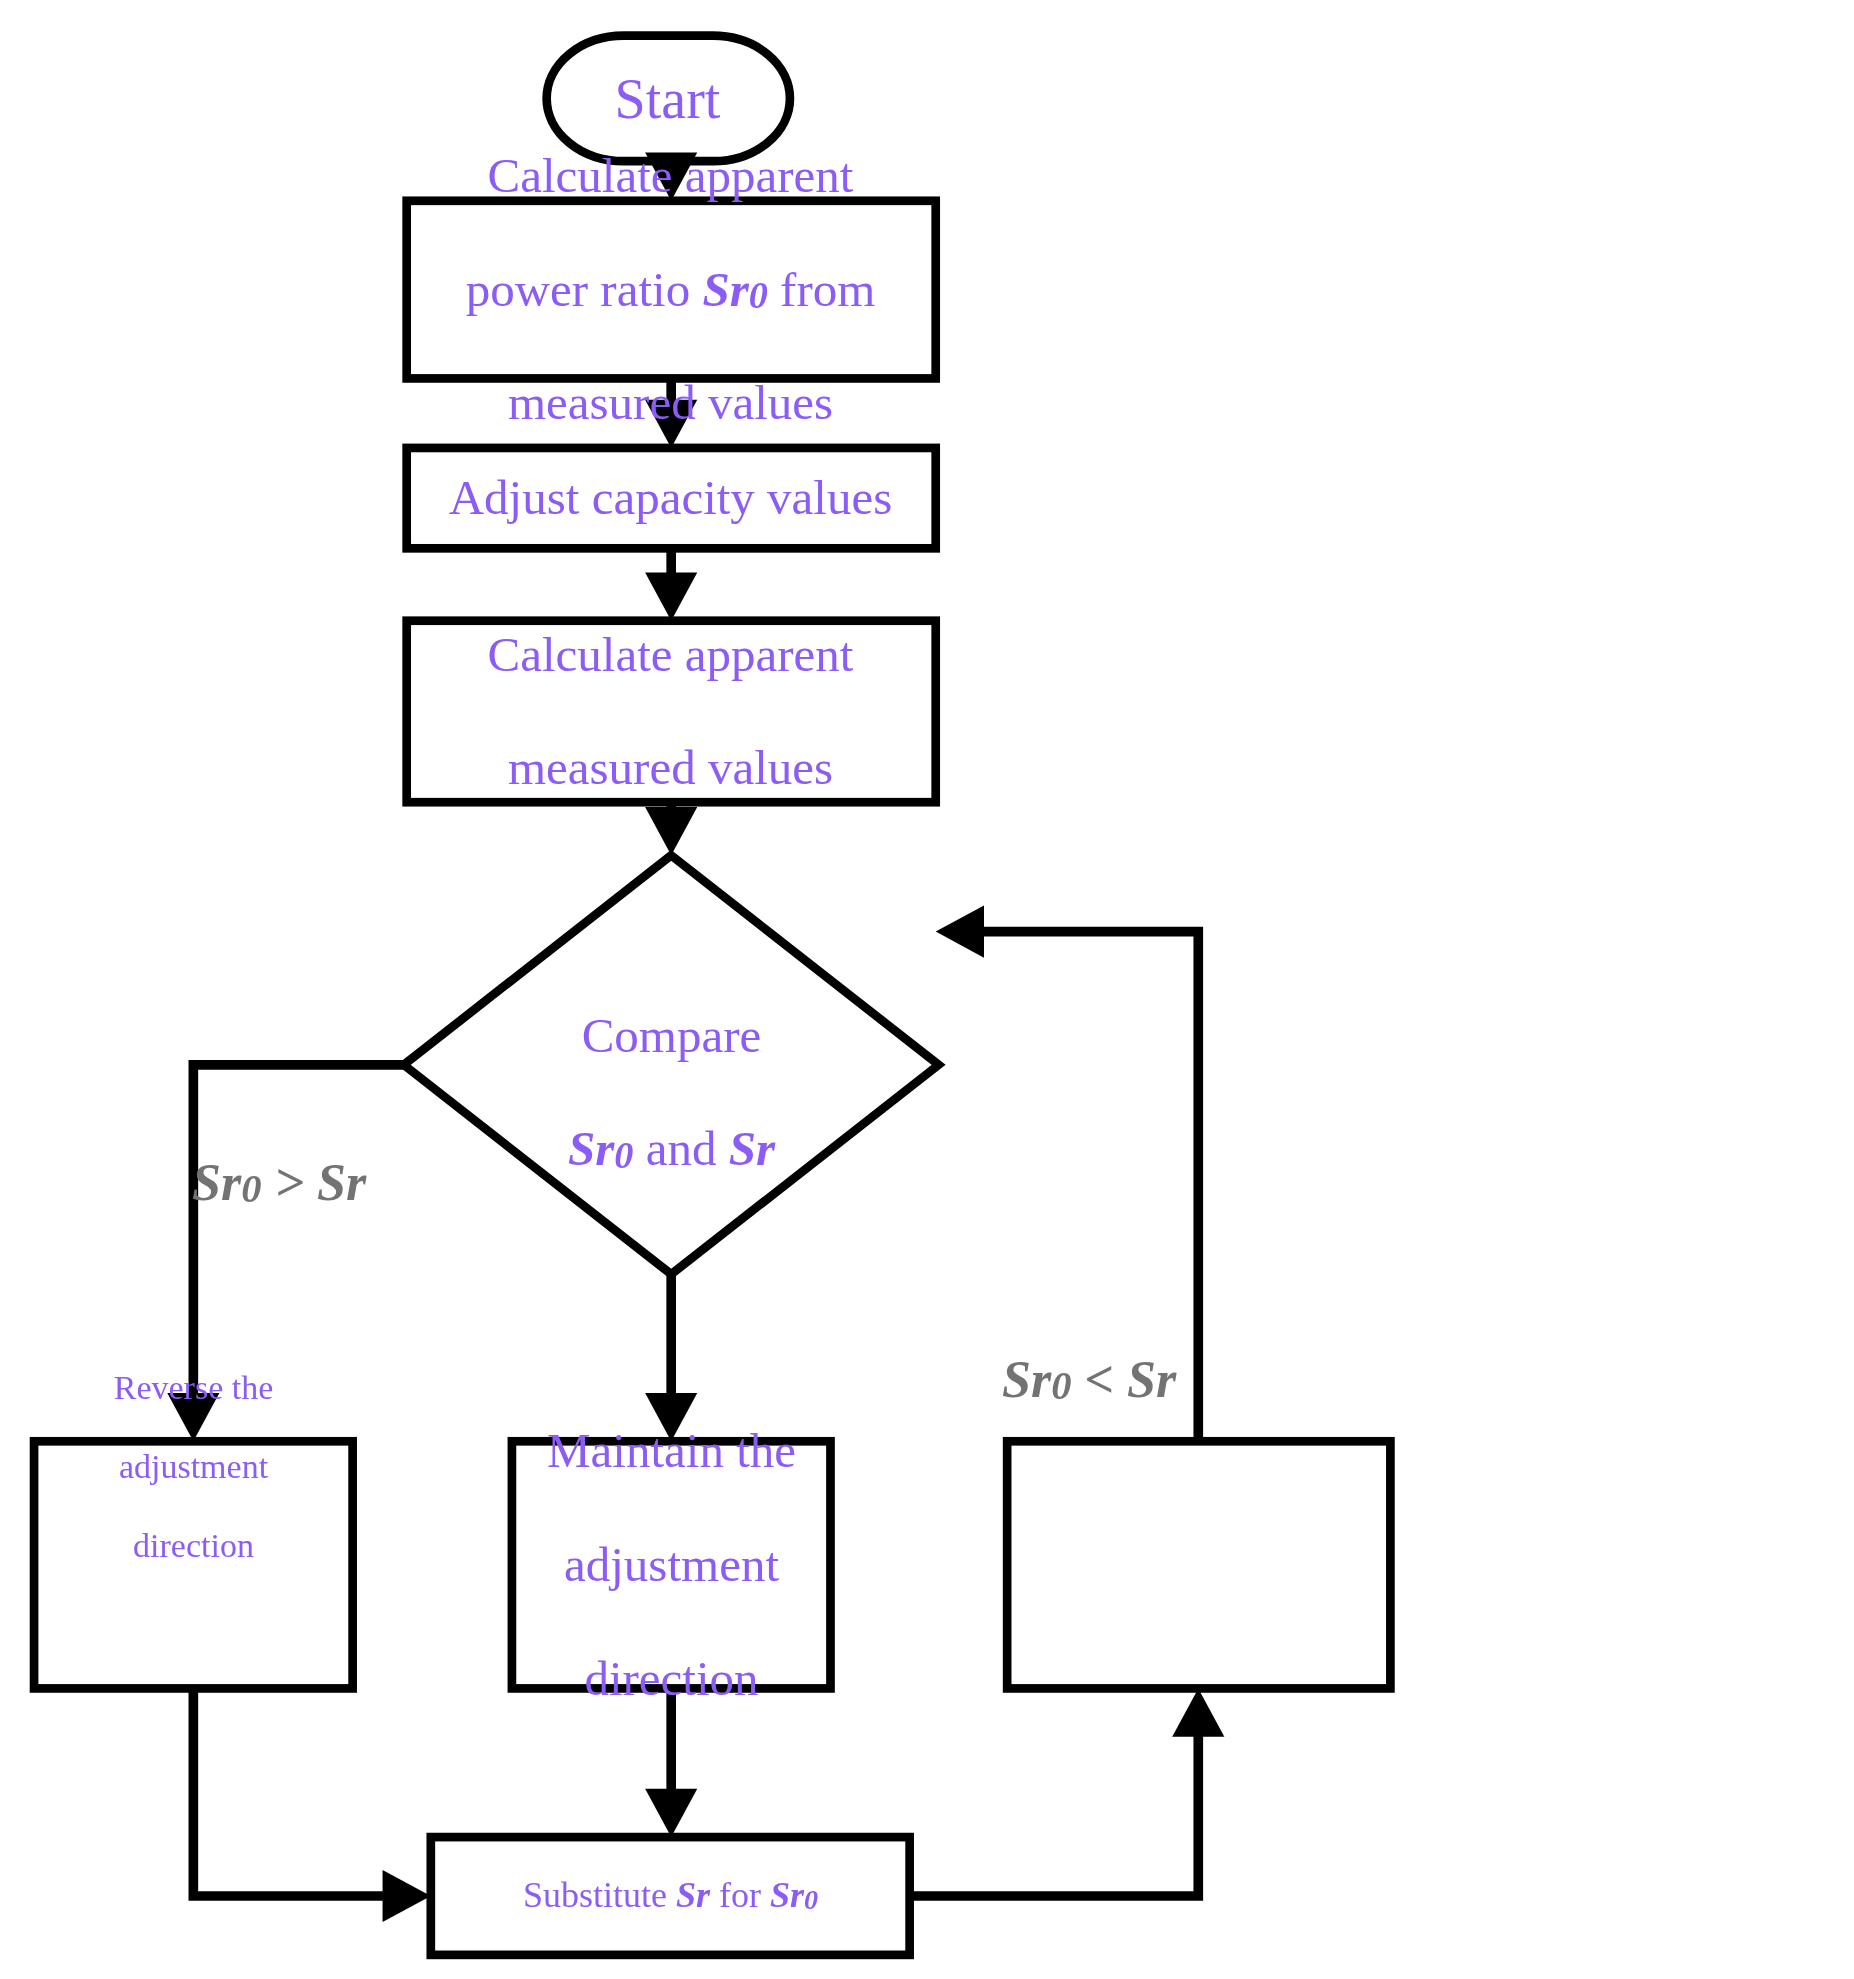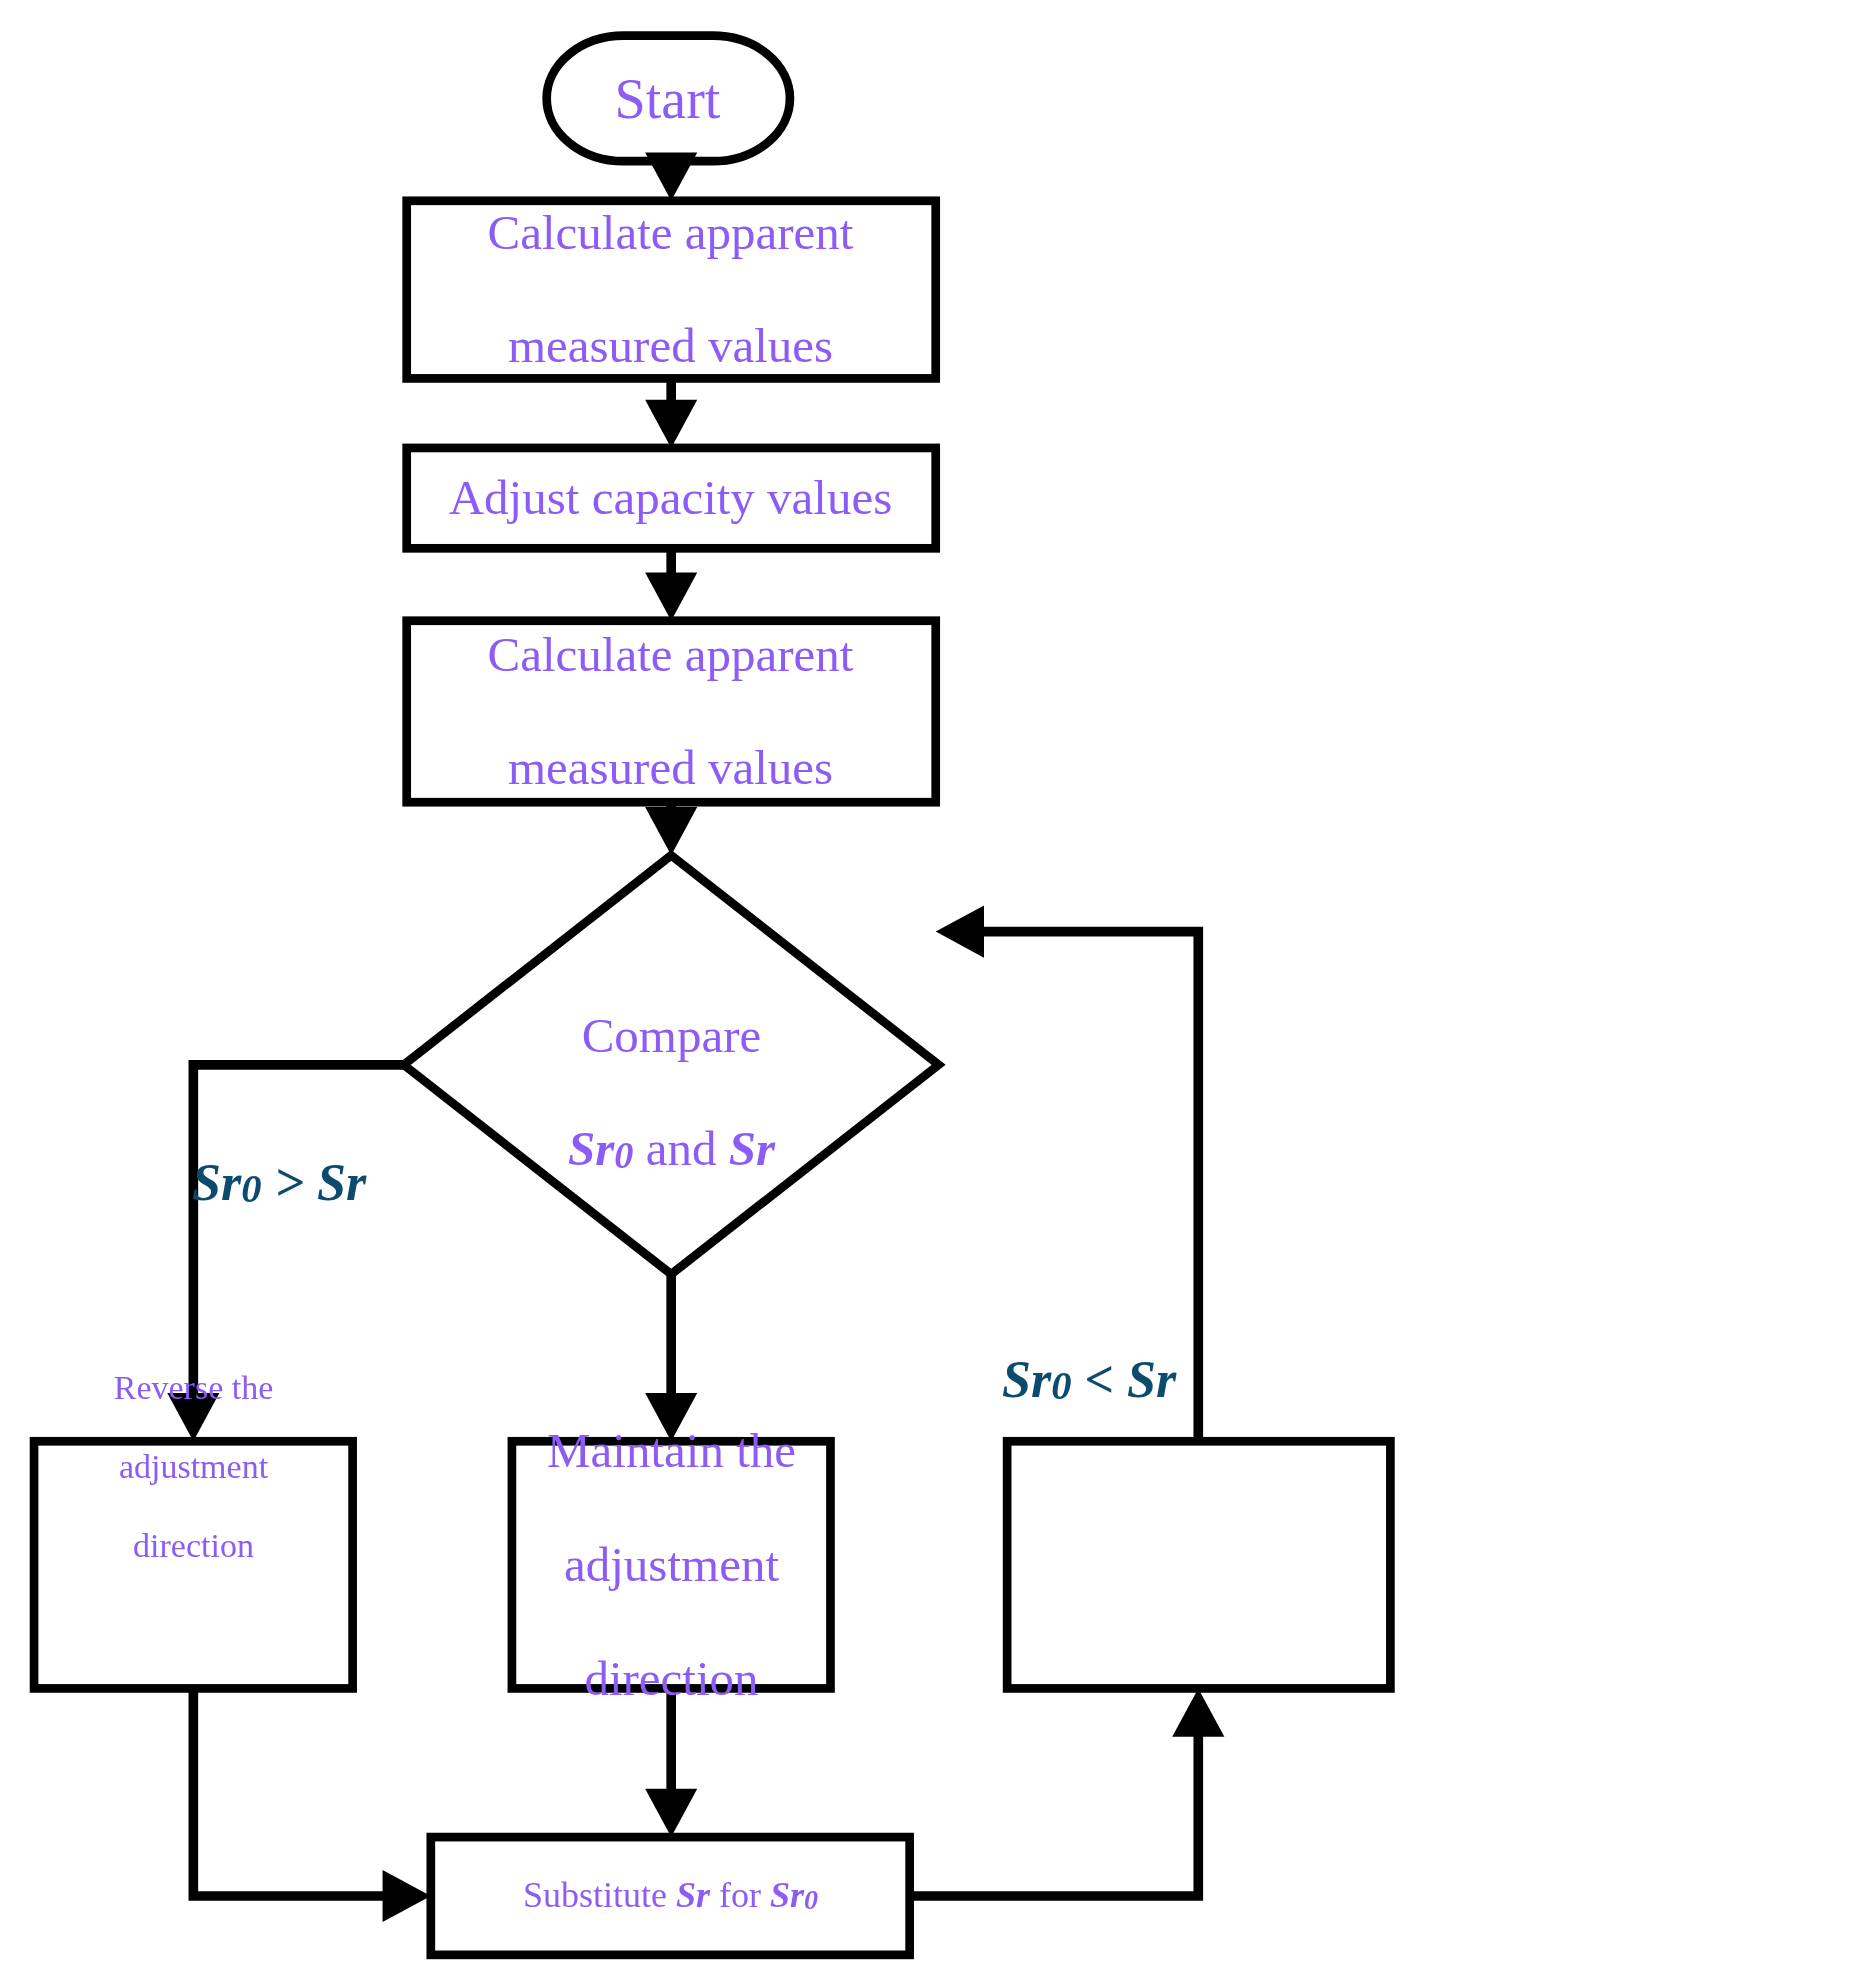--- a/index.html
+++ b/index.html
@@ -53,21 +53,21 @@
     justify-content: center;
     text-align: center;
     color: #8b5cf6;
     font-family: "Liberation Serif", "DejaVu Serif", serif;
     line-height: 1.16;
     white-space: pre-line;
     pointer-events: none;
   }
   .edge-label {
     position: absolute;
-    color: #0c4a6e;
+    color: #737373;
     font-family: "Liberation Serif", "DejaVu Serif", serif;
     font-weight: bold;
     font-style: italic;
     white-space: nowrap;
   }
   .sym {
     font-weight: bold;
     font-style: italic;
   }
   .sub {
@@ -156,20 +156,21 @@
 
   </svg>
 
   <div class="node-text" style="left:546px; top:36px; width:243px; height:126px; font-size:56px;">
     <span>Start</span>
   </div>
 
   <div class="node-text" style="left:406px; top:201px; width:529px; height:178px; font-size:49px;">
     <div>
       <div>Calculate apparent</div>
+      <div><span>power ratio </span><span class="sym">Sr</span><span class="sub">0</span><span> from</span></div>
       <div>measured values</div>
     </div>
   </div>
 
   <div class="node-text" style="left:406px; top:448px; width:529px; height:100px; font-size:49px;">
     <span>Adjust capacity values</span>
   </div>
 
   <div class="node-text" style="left:406px; top:621px; width:529px; height:182px; font-size:49px;">
     <div>

